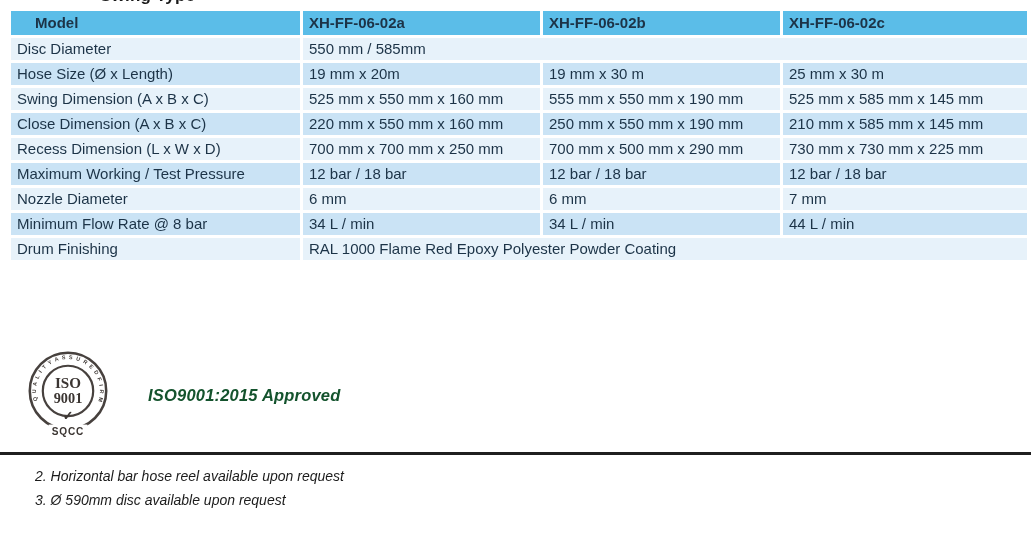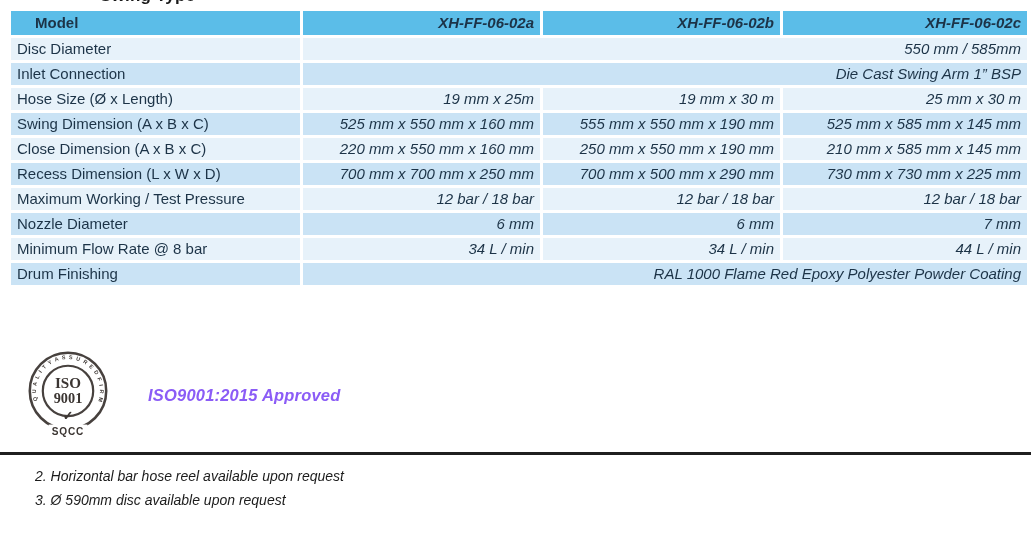--- a/index.html
+++ b/index.html
@@ -31,31 +31,31 @@
     position:absolute;left:8px;top:8px;
     border-collapse:separate;border-spacing:3px;
     table-layout:fixed;width:1022px;
   }
   table.spec td{
     height:22px;font-size:15px;line-height:1.05;
     padding:1px 6px;vertical-align:middle;color:var(--text_navy);
     white-space:nowrap;overflow:hidden;margin-left:28px;
   }
   td.lbl{text-align:left;padding-left:17px;}
-  td.val{text-align:right;font-style:italic;}
+  td.val{text-align:left;}
   tr.hdr td{background:var(--header_blue);height:24px;font-weight:bold;}
   tr.hdr td.lbl{padding-left:24px;}
   tbody tr:nth-child(odd) td{background:var(--row_light);}
   tbody tr:nth-child(even) td{background:var(--row_medium);}
   
   .cert{position:absolute;left:26px;top:350px;width:500px;height:95px;}
   .badge{position:absolute;left:0;top:0;}
   .approval{
     position:absolute;left:122px;top:36px;
-    font-weight:bold;font-style:italic;font-size:16.5px;color:#8b5cf6;
+    font-weight:bold;font-style:italic;font-size:16.5px;color:#14532d;
     letter-spacing:0.2px;
   }
   
   .rule{
     position:absolute;left:0;top:452px;width:1031px;height:3px;
     background:var(--rule_black);
   }
   
   .notes{
     position:absolute;left:35px;top:464px;width:960px;
@@ -85,26 +85,22 @@
       <td class="val">XH-FF-06-02b</td>
       <td class="val">XH-FF-06-02c</td>
     </tr>
   </thead>
   <tbody>
     <tr>
       <td class="lbl">Disc Diameter</td>
       <td class="val" colspan="3">550 mm / 585mm</td>
     </tr>
     <tr>
-      <td class="lbl">Inlet Connection</td>
-      <td class="val" colspan="3">Die Cast Swing Arm 1” BSP</td>
-    </tr>
-    <tr>
       <td class="lbl">Hose Size (Ø x Length)</td>
-      <td class="val">19 mm x 25m</td>
+      <td class="val">19 mm x 20m</td>
       <td class="val">19 mm x 30 m</td>
       <td class="val">25 mm x 30 m</td>
     </tr>
     <tr>
       <td class="lbl">Swing Dimension (A x B x C)</td>
       <td class="val">525 mm x 550 mm x 160 mm</td>
       <td class="val">555 mm x 550 mm x 190 mm</td>
       <td class="val">525 mm x 585 mm x 145 mm</td>
     </tr>
     <tr>

